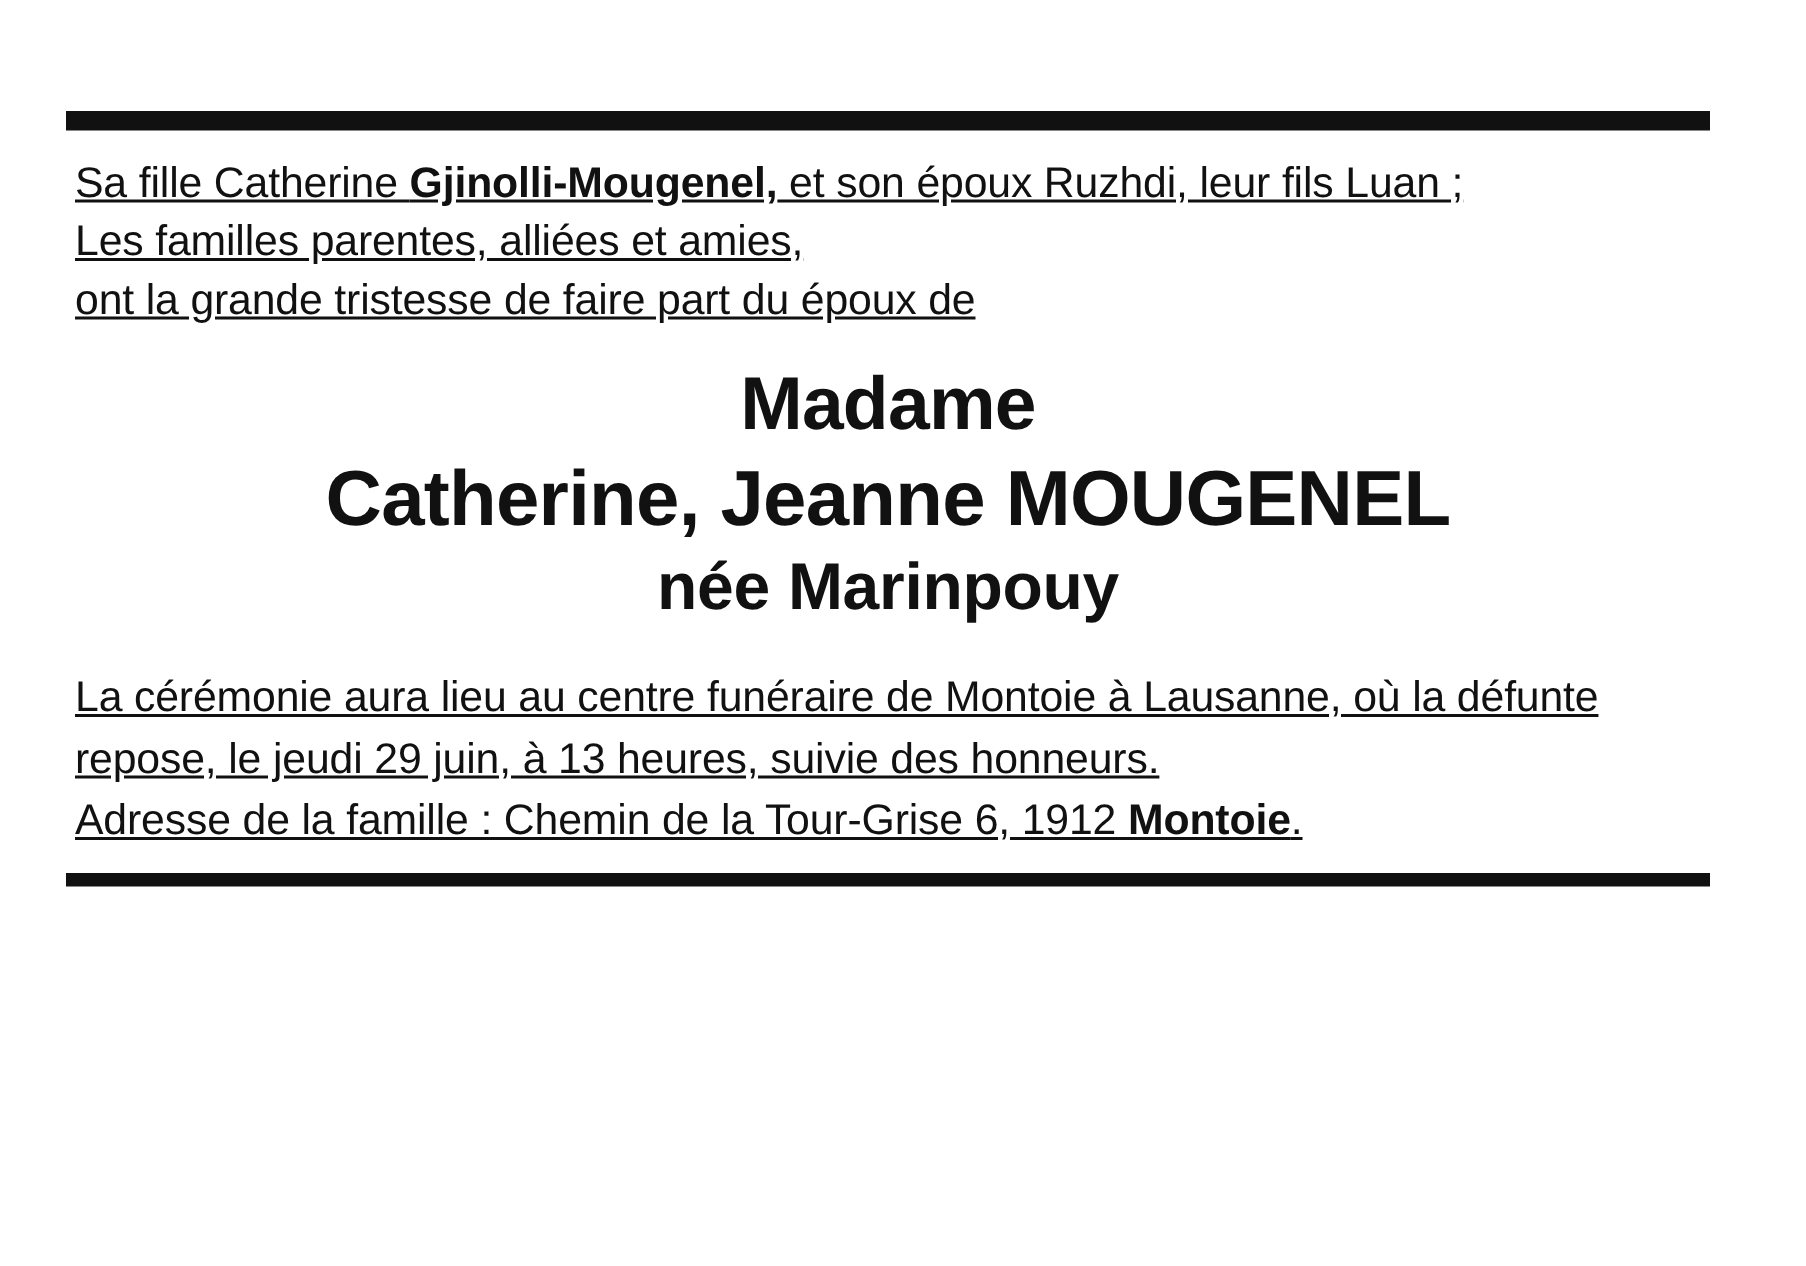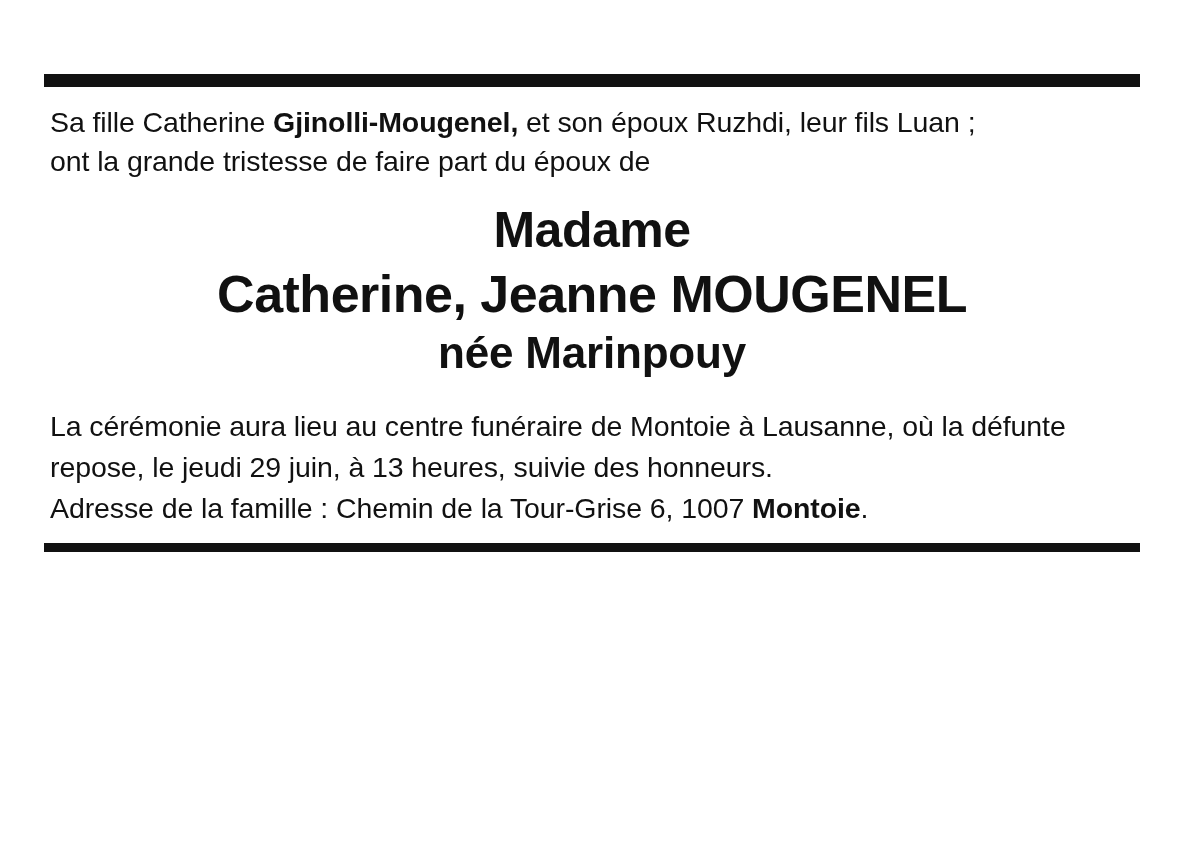--- a/index.html
+++ b/index.html
@@ -35,20 +35,21 @@
     padding: 16px 6px 0 6px;
   }
   .line {
     font-size: 28.5px;
     line-height: 40px;
     letter-spacing: -0.1px;
     white-space: nowrap;
   }
   .line.wrapline {
     white-space: normal;
+    text-decoration: underline;
   }
   .intro .line {
     font-size: 28.5px;
     line-height: 39px;
   }
   b, strong, .b {
     font-weight: bold;
   }
   .name-block {
     text-align: center;
@@ -85,31 +86,32 @@
 <body>
 
 <div class="obituary">
 
   <div class="rule-top"></div>
 
   <div class="body-block">
 
     <div class="intro">
         <div class="line wrapline"><span>Sa fille Catherine </span><span class="b">Gjinolli-Mougenel,</span><span> et son époux Ruzhdi, leur fils Luan ;</span></div>
+        <div class="line wrapline"><span>Les familles parentes, alliées et amies,</span></div>
         <div class="line wrapline"><span>ont la grande tristesse de faire part du époux de</span></div>
       </div>
 
     <div class="name-block">
       <div class="name-madame">Madame</div>
       <div class="name-full">Catherine, Jeanne MOUGENEL</div>
       <div class="name-nee">née Marinpouy</div>
     </div>
 
     <div class="closing">
         <div class="line wrapline"><span>La cérémonie aura lieu au centre funéraire de Montoie à Lausanne, où la défunte repose, le jeudi 29 juin, à 13 heures, suivie des honneurs.</span></div>
-        <div class="line wrapline"><span>Adresse de la famille : Chemin de la Tour-Grise 6, 1007 </span><span class="b">Montoie</span><span>.</span></div>
+        <div class="line wrapline"><span>Adresse de la famille : Chemin de la Tour-Grise 6, 1912 </span><span class="b">Montoie</span><span>.</span></div>
       </div>
 
   </div>
 
   <div class="rule-bottom"></div>
 
 </div>
 
 </body></html>

